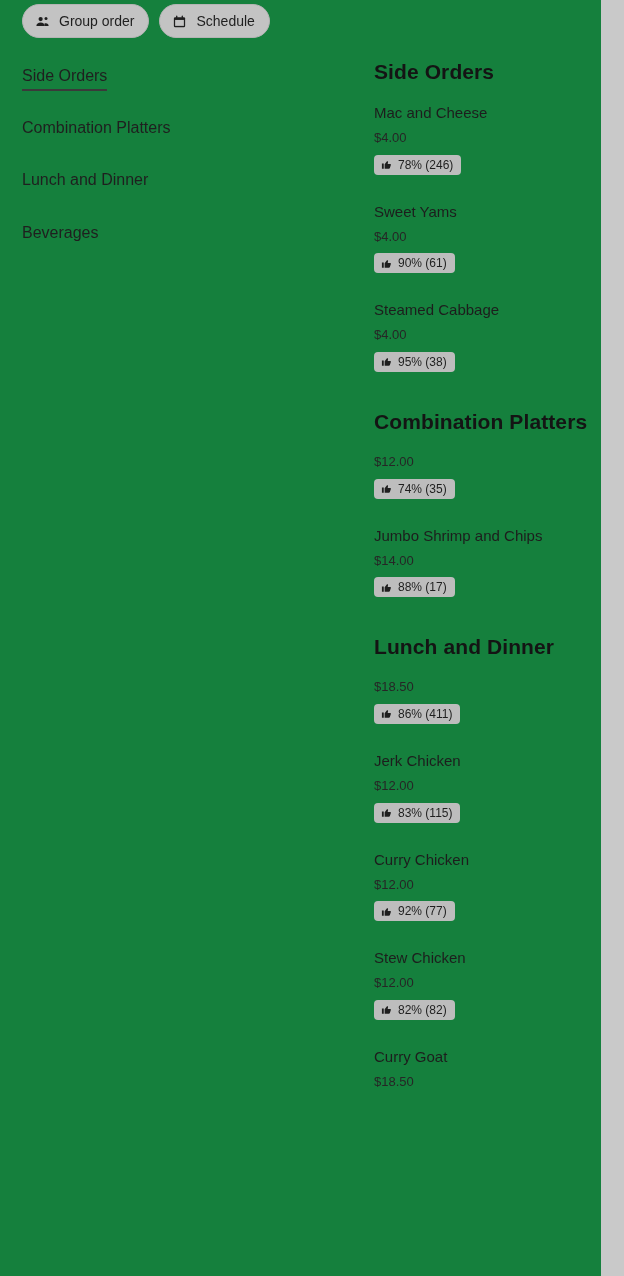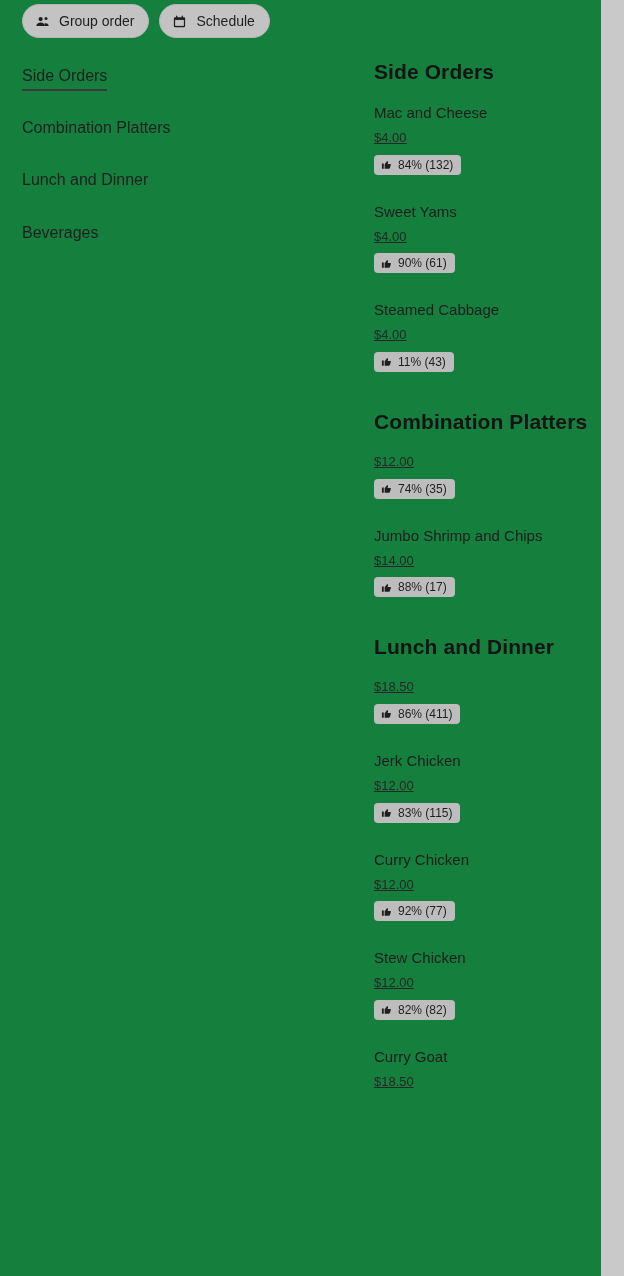--- a/index.html
+++ b/index.html
@@ -90,21 +90,20 @@
     margin-bottom: 8px;
     line-height: 1.2;
     cursor: pointer;
     margin-top: 12px;
   }
   .item-price {
     font-size: 13px;
     color: #262626;
     margin-bottom: 9px;
     line-height: 1.2;
-    text-decoration: underline;
   }
   .rating {
     display: inline-flex;
     align-items: center;
     gap: 6px;
     background: #bdbdbd;
     border-radius: 4px;
     padding: 4px 8px 4px 7px;
     font-size: 12px;
     color: #1f1f1f;
@@ -156,21 +155,21 @@
 
       <div class="item">
         <div class="item-name">Mac and Cheese</div>
         <div class="item-price">$4.00</div>
         <div class="rating">
           <span>
             <svg width="11" height="11" viewBox="0 0 24 24" fill="#1f1f1f">
                 <path d="M2 10h4v11H2zM8 21h9.2c1 0 1.9-.6 2.2-1.6l2.1-6.2c.4-1.2-.5-2.5-1.8-2.5h-5.1l.8-3.9c.2-.9-.5-1.8-1.5-1.8-.5 0-1 .3-1.3.7L8 11.2z"></path>
               </svg>
           </span>
-          <span>84% (132)</span>
+          <span>78% (246)</span>
         </div>
       </div>
 
       <div class="item">
         <div class="item-name">Sweet Yams</div>
         <div class="item-price">$4.00</div>
         <div class="rating">
           <span>
             <svg width="11" height="11" viewBox="0 0 24 24" fill="#1f1f1f">
                 <path d="M2 10h4v11H2zM8 21h9.2c1 0 1.9-.6 2.2-1.6l2.1-6.2c.4-1.2-.5-2.5-1.8-2.5h-5.1l.8-3.9c.2-.9-.5-1.8-1.5-1.8-.5 0-1 .3-1.3.7L8 11.2z"></path>
@@ -182,21 +181,21 @@
 
       <div class="item">
         <div class="item-name">Steamed Cabbage</div>
         <div class="item-price">$4.00</div>
         <div class="rating">
           <span>
             <svg width="11" height="11" viewBox="0 0 24 24" fill="#1f1f1f">
                 <path d="M2 10h4v11H2zM8 21h9.2c1 0 1.9-.6 2.2-1.6l2.1-6.2c.4-1.2-.5-2.5-1.8-2.5h-5.1l.8-3.9c.2-.9-.5-1.8-1.5-1.8-.5 0-1 .3-1.3.7L8 11.2z"></path>
               </svg>
           </span>
-          <span>11% (43)</span>
+          <span>95% (38)</span>
         </div>
       </div>
     </section>
 
     <section class="section">
       <h2 class="section-title">Combination Platters</h2>
 
       <div class="item">
         <div class="item-price">$12.00</div>
         <div class="rating">

